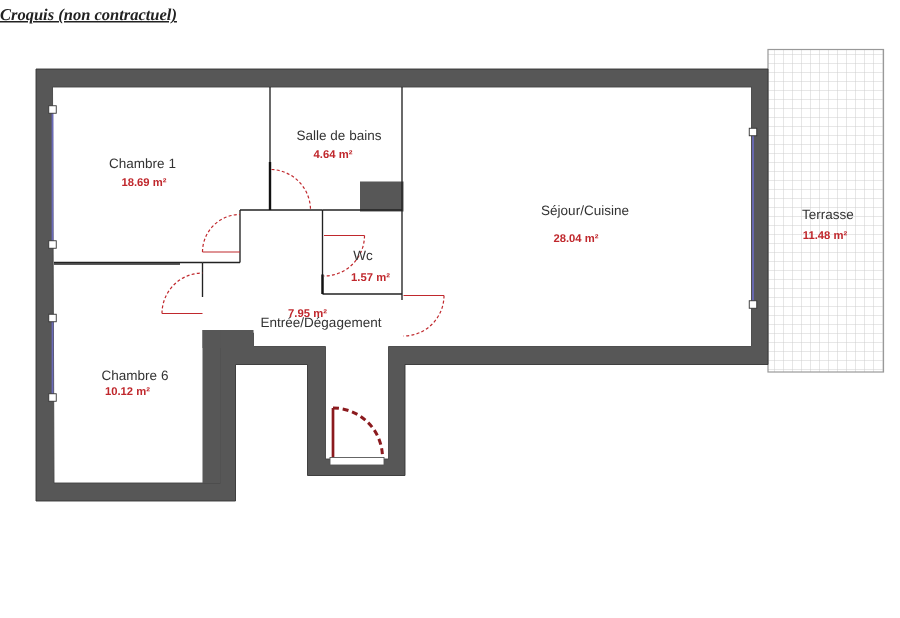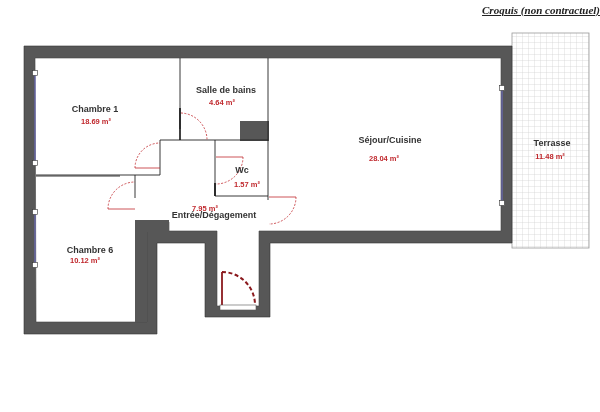--- a/index.html
+++ b/index.html
@@ -1,19 +1,19 @@
 <!DOCTYPE html>
 <html><head>
 <meta charset="utf-8">
 <style>
   html, body { margin:0; padding:0; }
   body { width:600px; height:412px; background:#ffffff; position:relative; overflow:hidden; font-family:"Liberation Sans", sans-serif; }
-  .title { position:absolute; left:0; width:600px; top:4px; text-align:right; font-family:"Liberation Serif", serif; font-style:italic; font-weight:bold; font-size:11px; text-decoration:underline; color:#222; }
+  .title { position:absolute; left:0; width:600px; top:4px; text-align:left; font-family:"Liberation Serif", serif; font-style:italic; font-weight:bold; font-size:11px; text-decoration:underline; color:#222; }
   .plan { position:absolute; left:0; top:0; width:600px; height:412px; }
-  .label { position:absolute; text-align:left; font-size:9px; color:#333; white-space:nowrap; transform:translateX(-50%);font-weight:bold; }
+  .label { position:absolute; text-align:left; font-size:9px; color:#333; white-space:nowrap; transform:translateX(-50%); }
   .area { position:absolute; text-align:right; font-size:7.5px; font-weight:bold; color:#c0282d; white-space:nowrap; transform:translateX(-50%); }
 </style>
 </head>
 <body>
 
 <div class="title">Croquis (non contractuel)</div>
 
 <svg class="plan" viewBox="0 0 600 412" xmlns="http://www.w3.org/2000/svg">
   <defs>
     <pattern id="grid" width="6" height="6" patternUnits="userSpaceOnUse">

